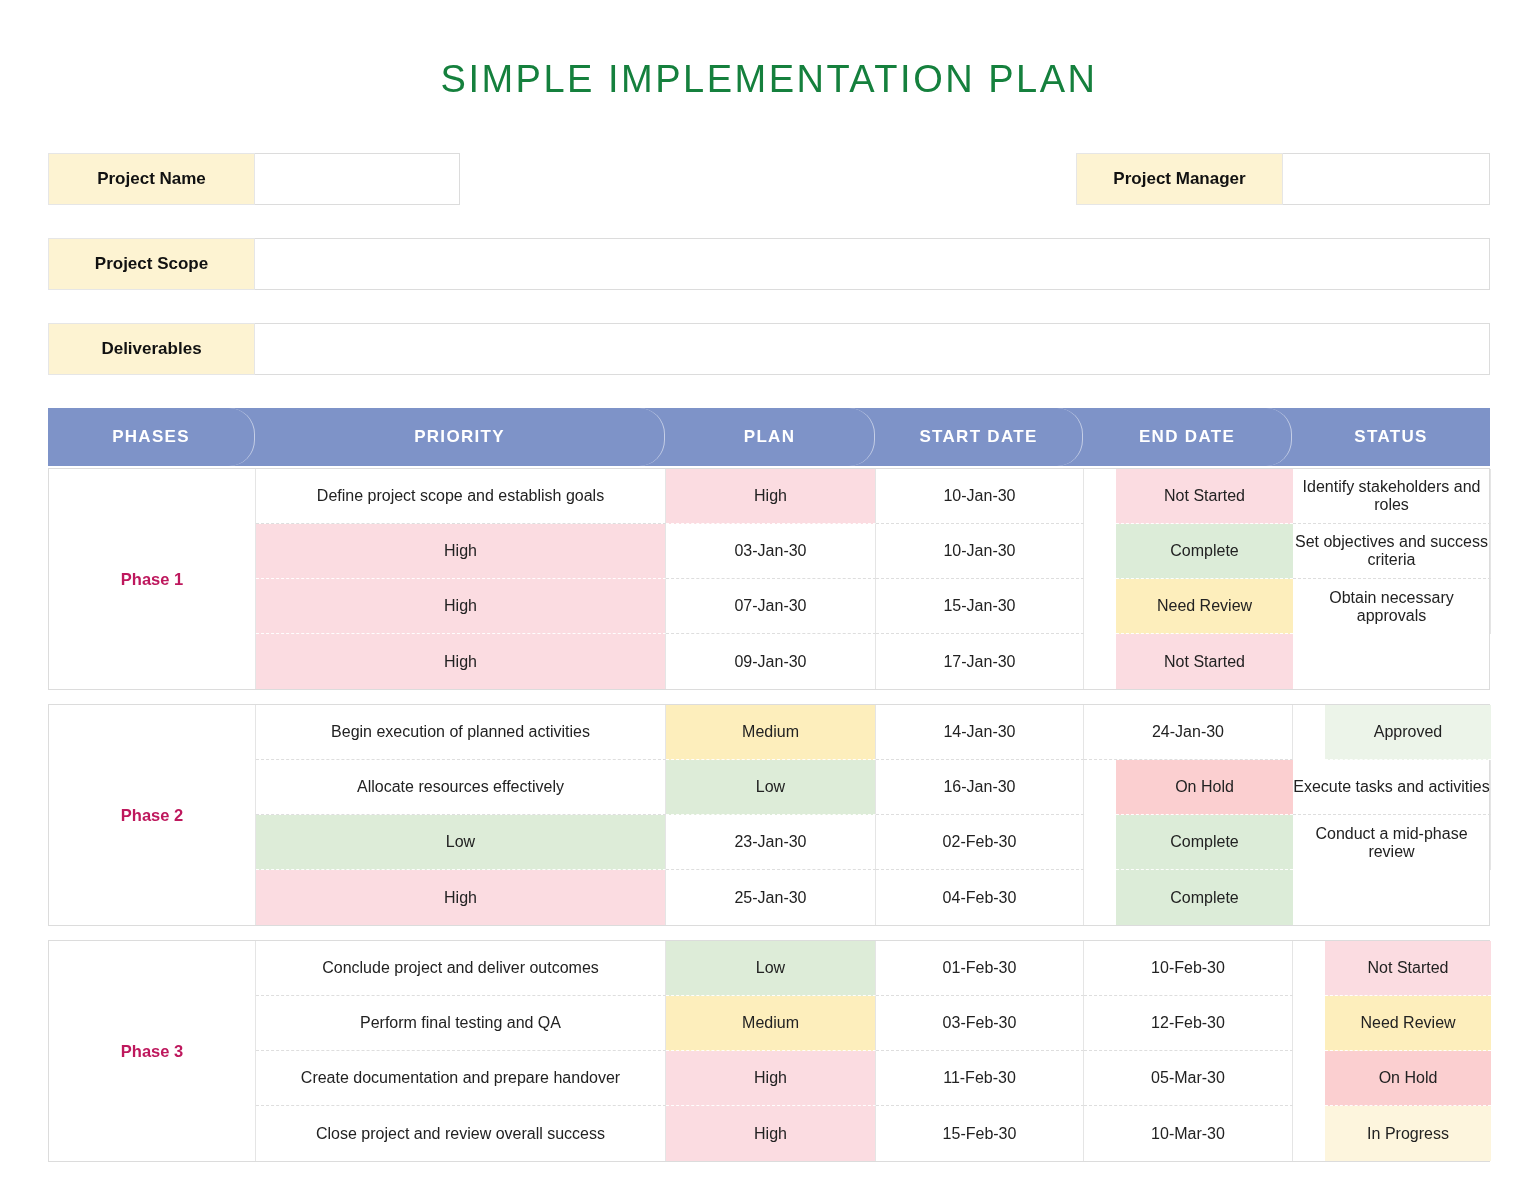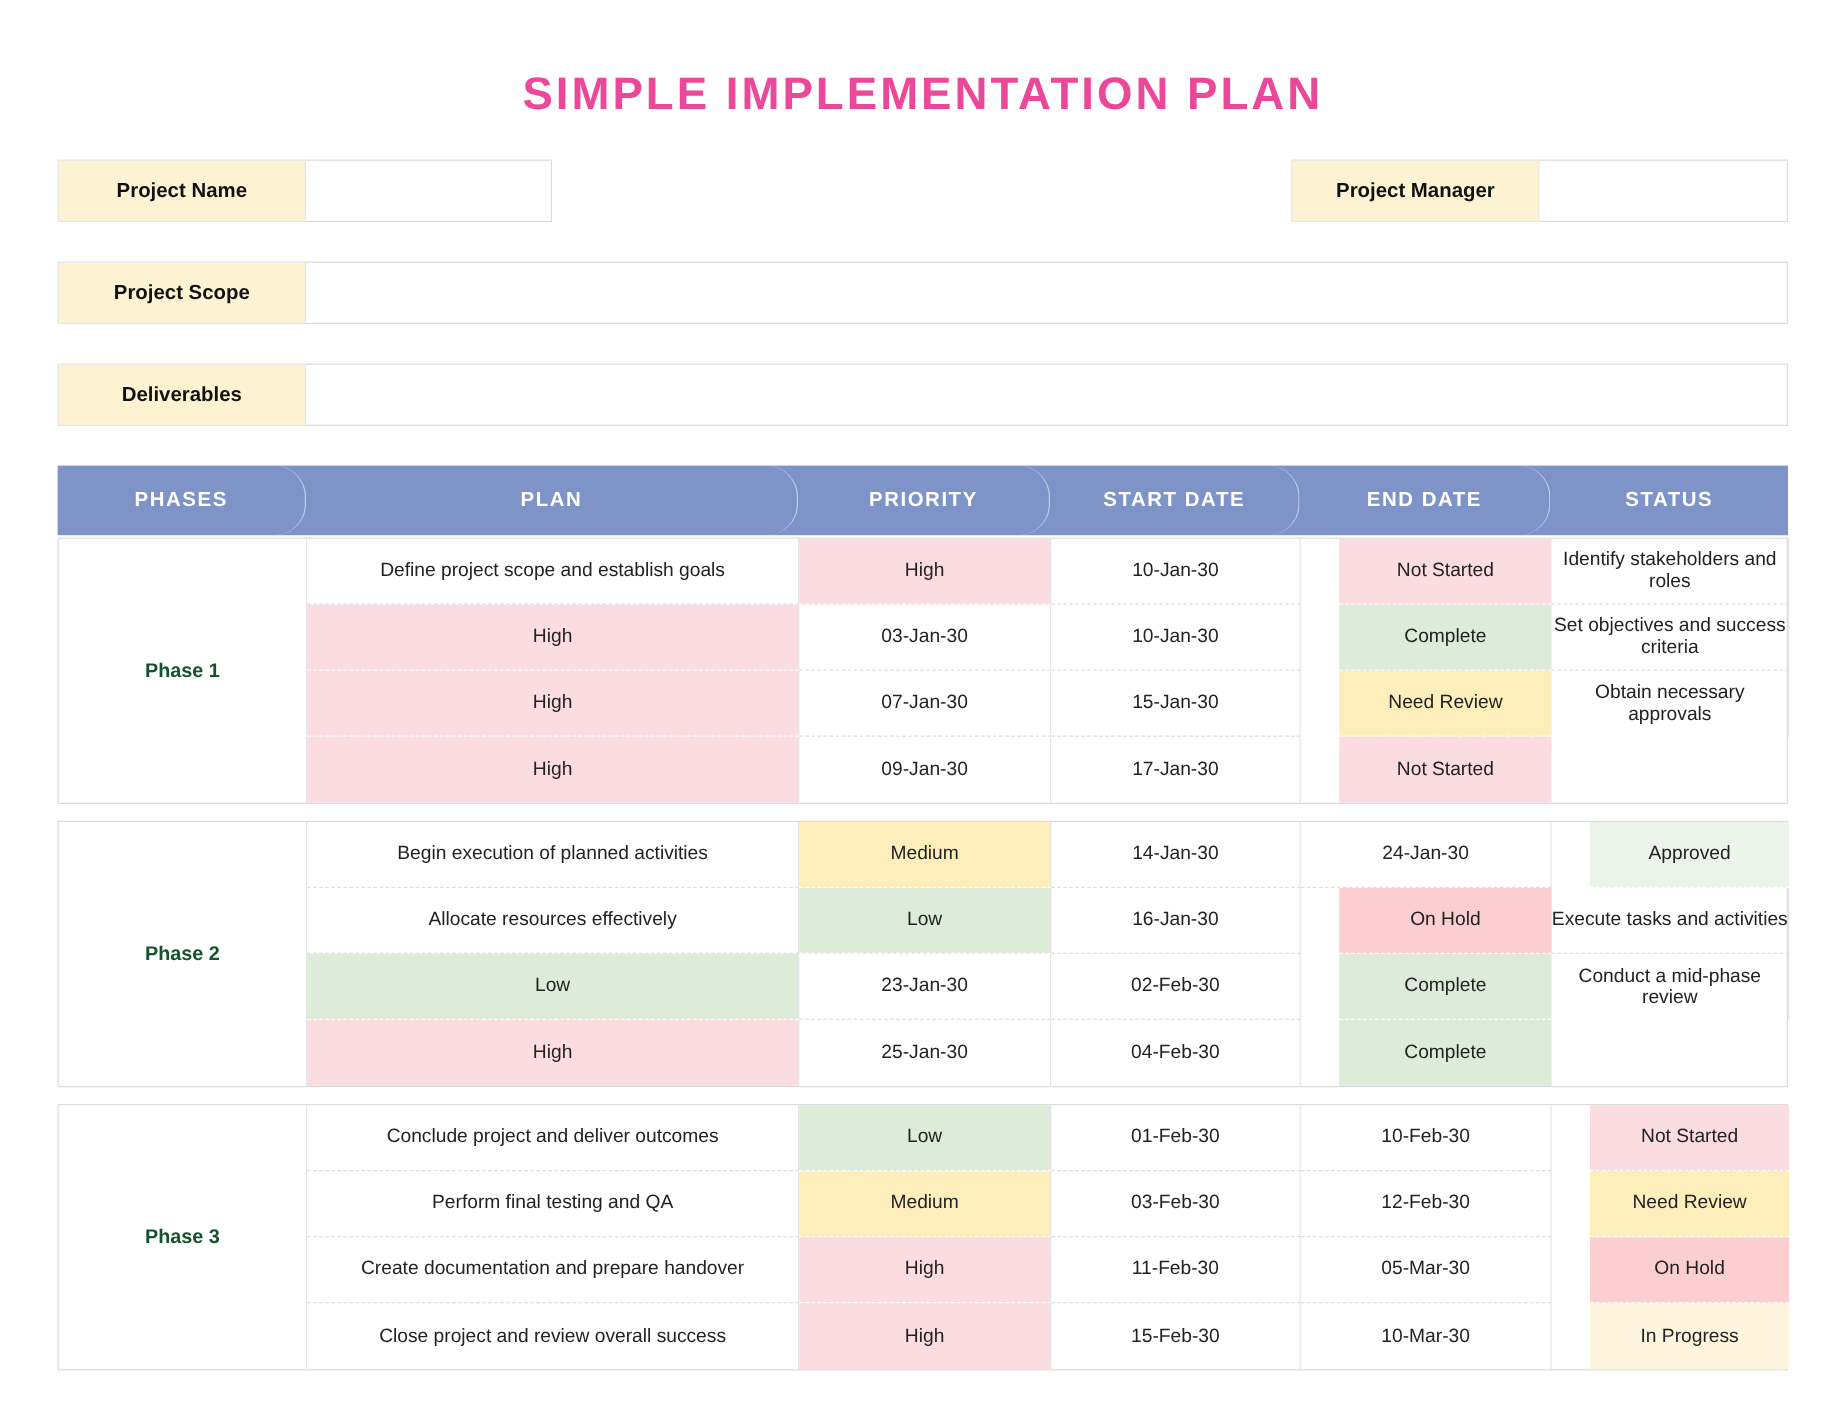--- a/index.html
+++ b/index.html
@@ -1,22 +1,22 @@
 <!DOCTYPE html>
 <html><head>
 <meta charset="utf-8">
 <style>
   * { margin:0; padding:0; box-sizing:border-box; }
   html,body { background:#ffffff; width:1536px; }
   body { font-family:"Liberation Sans", sans-serif; color:#1f1f1f; }
   .page { width:1536px; height:1187px; padding:58px 46px 0 48px; }
 
   .title {
-    text-align:center; font-size:38px; font-weight:700; letter-spacing:2.5px;
-    color:#ec4899; margin-bottom:32px;
+    text-align:center; font-size:38px; font-weight:400; letter-spacing:2.5px;
+    color:#15803d; margin-bottom:52px;
     font-family:"Liberation Sans", sans-serif;
   }
 
   
   .fields-row { display:flex; width:1442px; }
   .fields-row.split { justify-content:space-between;text-align:center; }
   .fgroup { display:flex; }
   .flabel {
     width:207px; height:52px; background:#fdf3d2; border:1px solid #e6e6e6;
     display:flex; align-items:center; justify-content:center;
@@ -52,21 +52,21 @@
   }
   .cell {
     display:flex; align-items:center; justify-content:center;
     font-size:16px; color:#222; text-align:center;
     border-right:1px solid #e5e5e5;
   }
   .cell.status { border-right:none;margin-left:32px; }
   .cell.bb  { border-bottom:1px dashed #dedede; }
   .cell.bbw { border-bottom:1px dashed rgba(255,255,255,0.95); }
   .phase-name {
-    grid-column:1; grid-row:1/5; font-weight:bold; font-size:16.5px; color:#14532d;
+    grid-column:1; grid-row:1/5; font-weight:bold; font-size:16.5px; color:#be185d;
   }
 </style>
 </head>
 <body>
 
 <div class="page">
 
   <div class="title">SIMPLE IMPLEMENTATION PLAN</div>
 
   <div class="fields-row split">
@@ -91,22 +91,22 @@
 
   <div class="fields-row">
     <div class="flabel">Deliverables</div>
     <div class="ffield wide"></div>
   </div>
 
   <div class="gap33"></div>
 
   <div class="thead">
     <div class="thcell">PHASES</div>
+    <div class="thcell">PRIORITY</div>
     <div class="thcell">PLAN</div>
-    <div class="thcell">PRIORITY</div>
     <div class="thcell">START DATE</div>
     <div class="thcell">END DATE</div>
     <div class="thcell last">STATUS</div>
   </div>
 
   <div class="phase-block">
     <div class="cell phase-name">Phase 1</div>
 
     <div class="cell bb">Define project scope and establish goals</div>
     <div class="cell bbw" style="background-color: rgb(251, 220, 225);">High</div>

